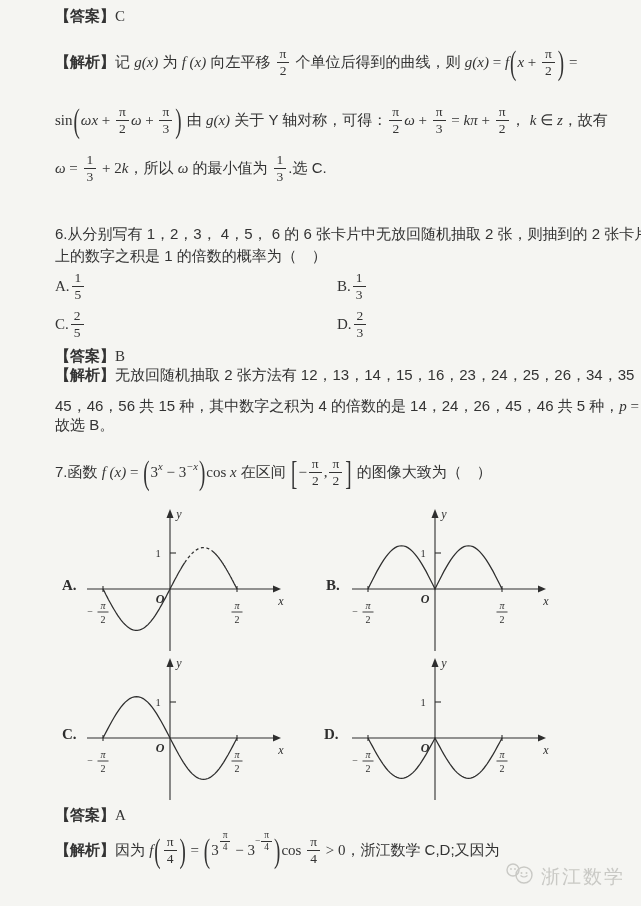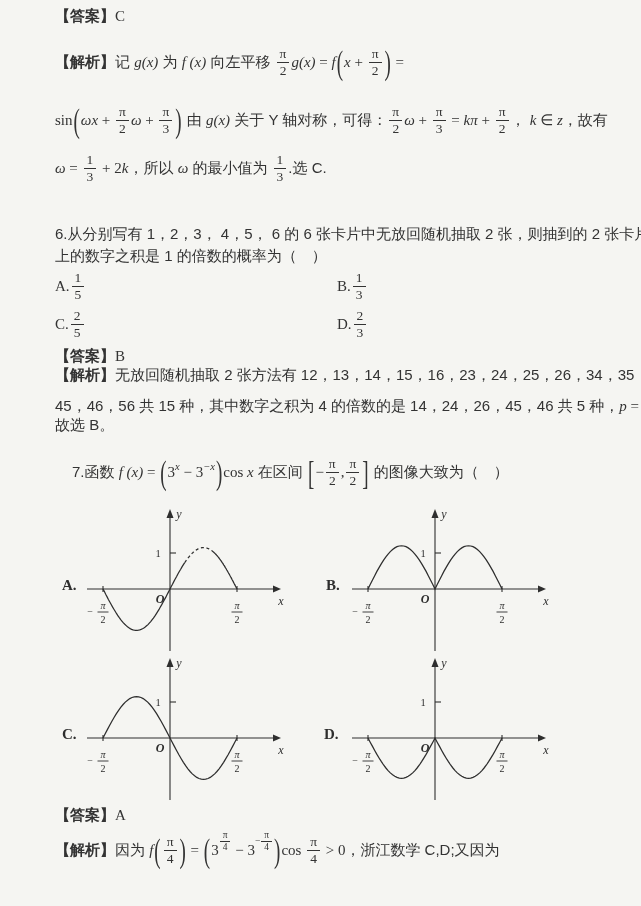--- a/index.html
+++ b/index.html
@@ -47,20 +47,21 @@
       <span class="seg b">【解析】</span>
       <span class="seg t">记 </span>
       <span class="seg m">g(x)</span>
       <span class="seg t"> 为 </span>
       <span class="seg m">f (x)</span>
       <span class="seg t"> 向左平移 </span>
       <span class="frac">
         <span class="fn">π</span>
         <span class="fd">2</span>
       </span>
+      <span class="seg t"> 个单位后得到的曲线，则 </span>
       <span class="seg m">g(x)</span>
       <span class="seg r"> = </span>
       <span class="seg m">f</span>
       <span class="bigb">(</span>
       <span class="seg m">x</span>
       <span class="seg r"> + </span>
       <span class="frac">
         <span class="fn">π</span>
         <span class="fd">2</span>
       </span>
@@ -174,21 +175,21 @@
     </div>
   <div class="line h44" style="left:55px;top:384px">
       <span class="seg t">45，46，56 共 15 种，其中数字之积为 4 的倍数的是 14，24，26，45，46 共 5 种，</span>
       <span class="seg m">p</span>
       <span class="seg r"> = </span>
     </div>
   <div class="line" style="left:55px;top:416px">
       <span class="seg t">故选 B。</span>
     </div>
 
-  <div class="line h44" style="left:72px;top:450px">
+  <div class="line h44" style="left:55px;top:450px">
       <span class="seg t">7.函数 </span>
       <span class="seg m">f (x)</span>
       <span class="seg r"> = </span>
       <span class="bigb">(</span>
       <span class="seg r">3</span>
       <span class="sup">x</span>
       <span class="seg r"> − 3</span>
       <span class="sup">−x</span>
       <span class="bigb">)</span>
       <span class="seg r">cos </span>
@@ -334,14 +335,32 @@
       <span class="bigb">)</span>
       <span class="seg r">cos </span>
       <span class="frac">
         <span class="fn">π</span>
         <span class="fd">4</span>
       </span>
       <span class="seg r"> &gt; 0</span>
       <span class="seg t">，浙江数学 C,D;又因为</span>
     </div>
 
+  <div class="watermark">
+    <span class="wicon">
+      <svg width="30" height="24" viewBox="0 0 30 24">
+        <g fill="none" stroke="#c9c9c5" stroke-width="1.4">
+          <circle cx="8" cy="8" r="6"></circle>
+          <circle cx="19" cy="13" r="8"></circle>
+          <path d="M15.5 13.5 q3.5 3 7 0" stroke-width="1.2"></path>
+        </g>
+        <g fill="#c9c9c5">
+          <circle cx="6" cy="7" r="0.9"></circle>
+            <circle cx="10" cy="7" r="0.9"></circle>
+          <circle cx="16.5" cy="11" r="1"></circle>
+            <circle cx="21.5" cy="11" r="1"></circle>
+        </g>
+      </svg>
+    </span>
+    <span>浙江数学</span>
+  </div>
 
 </div>
 
 </body></html>

